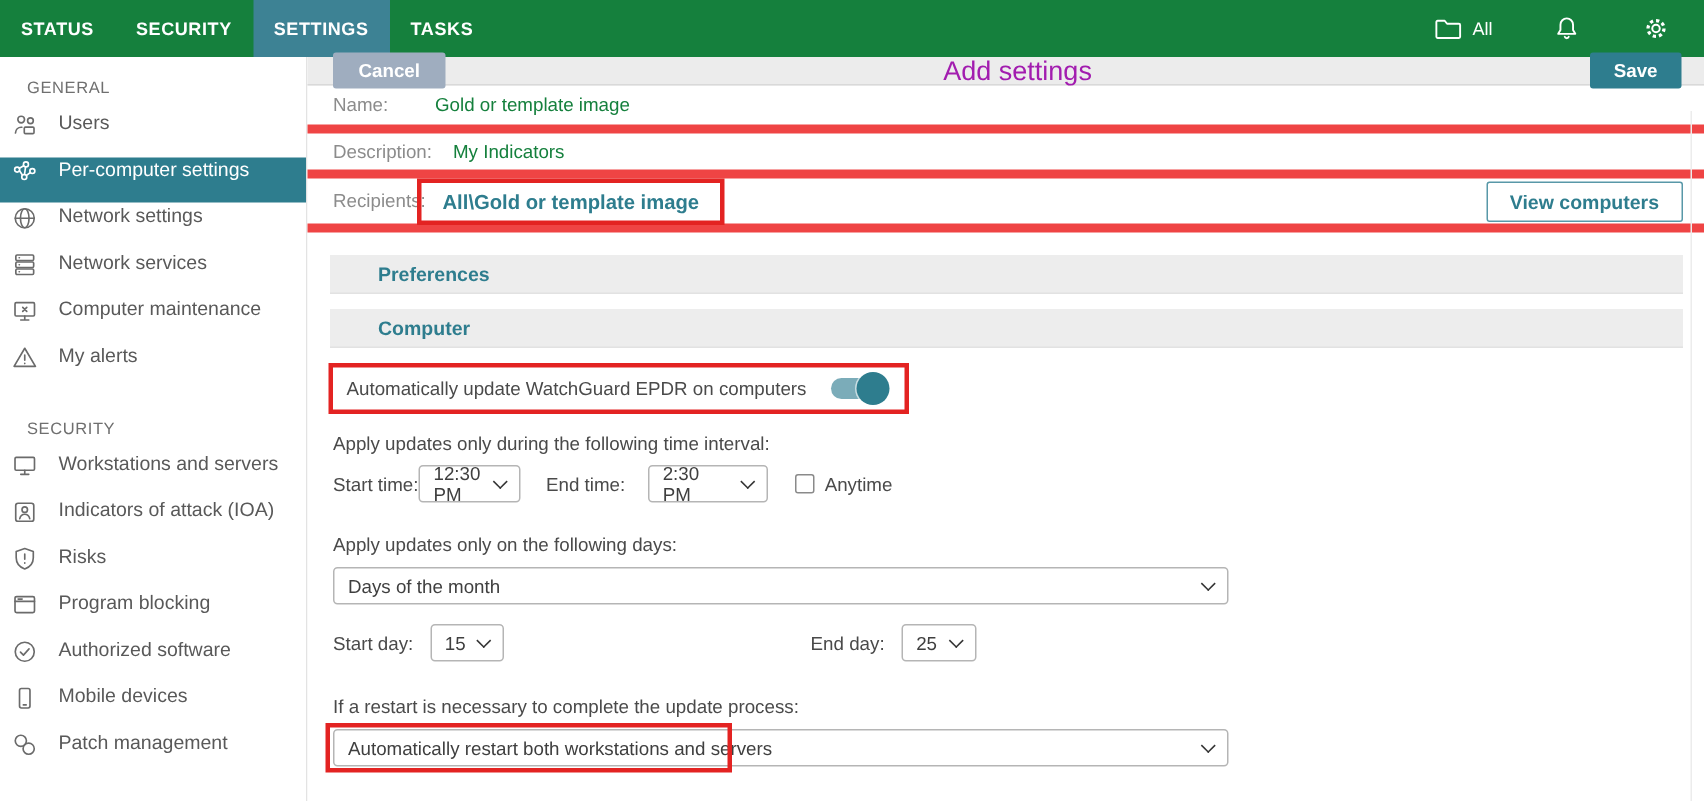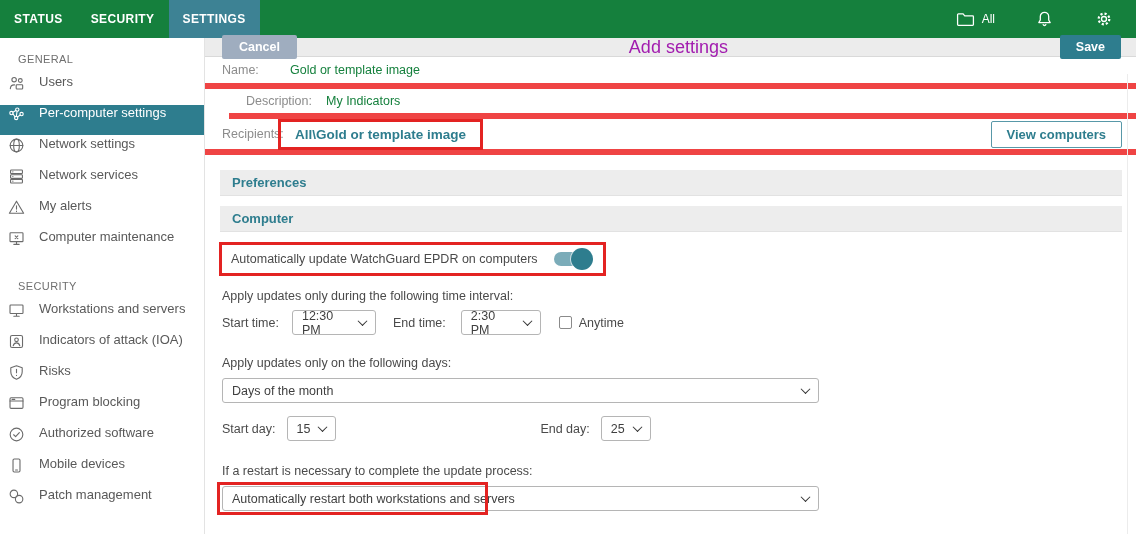--- a/index.html
+++ b/index.html
@@ -39,51 +39,51 @@
                 padding:5px 17px; border-radius:2px; border:none; cursor:pointer; }
   .page-title { flex:1; text-align:center; font-size:18px; color:#a21caf; }
   .btn-save { background:#2e7d8e; color:#fff; font-weight:bold; font-size:12.5px;
               padding:5px 16px; border-radius:2px; border:none; cursor:pointer; }
 
   .form-row { display:flex; align-items:center; border-bottom:6px solid #ef4444;
               padding-left:17px; font-size:12.5px; }
   .form-row .lbl { color:#8c8c8c; width:68px; flex:none; }
   .form-row .val { color:#15803d; }
   .row-name { height:32px; }
-  .row-desc { height:30px;margin-left:24px; }
+  .row-desc { height:30px; }
   .row-desc .val { margin-left:12px; }
   .row-recipients { height:36px; }
   .redbox-recipients { border:3px solid #e32322; padding:5px 14px; margin-left:-12px; }
   .recipients-val { color:#2e7d8e; font-weight:bold; font-size:13.5px; }
   .btn-view { margin-left:auto; margin-right:14px; background:#fff; border:1px solid #5898a8;
               color:#2e7d8e; font-weight:bold; font-size:13px; padding:5px 15px;
               border-radius:2px; cursor:pointer; }
 
   .section-bar { margin:15px 14px 0 15px; height:26px; background:#ededed;
-                 display:flex; align-items:center; padding-left:12px;
+                 display:flex; align-items:center; padding-left:32px;
                  color:#2e7d8e; font-weight:bold; font-size:13px;
                  border-bottom:1px solid #e2e2e2; cursor:pointer; }
   .section-bar.updates { margin-top:10px; }
 
   .upd { padding-left:17px; font-size:12.5px; color:#4a4a4a; }
   .redbox-toggle { display:inline-flex; align-items:center; margin-top:10px; margin-left:-3px;
                    border:3px solid #e32322; padding:7px 13px 7px 9px; }
   .toggle { position:relative; width:36px; height:14px; background:#7bacb9; border-radius:7px;
             margin-left:16px; cursor:pointer; }
   .toggle .knob { position:absolute; right:-3px; top:-4px; width:22px; height:22px;
                   border-radius:50%; background:#2e7d8e; box-shadow:0 0 0 1px rgba(255,255,255,.6); }
 
   .sub-label { margin-top:13px; }
   .inline-row { display:flex; align-items:center; margin-top:7px; }
   .select { display:flex; align-items:center; justify-content:space-between; background:#fff;
             border:1px solid #b5b5b5; border-radius:3px; height:25px; padding:0 9px;
             font-size:12.5px; color:#3f3f3f; cursor:pointer; }
   .chev { width:7px; height:7px; border-right:1.7px solid #333; border-bottom:1.7px solid #333;
           transform:rotate(45deg) translate(-1px,-1px); flex:none; margin-left:9px; }
-  .sel-start-time { width:84px; margin-left:13px; }
+  .sel-start-time { width:68px; }
   .sel-end-time { width:80px; margin-left:15px; }
   .lbl-end-time { margin-left:17px; }
   .checkbox { width:13px; height:13px; border:1px solid #8a8a8a; border-radius:2px;
               background:#fff; margin-left:18px; cursor:pointer; }
   .anytime-lbl { margin-left:7px; }
 
   .days-label { margin-top:21px; }
   .sel-days { width:597px; margin-top:8px; }
   .day-row { margin-top:13px; }
   .sel-day { margin-left:11px; }
@@ -95,20 +95,21 @@
                  border:3px solid #e32322; pointer-events:none; }
 </style>
 </head>
 <body>
 
 <div class="topnav">
   <div id="nav-tabs" style="display:flex;">
       <div class="tab">STATUS</div>
       <div class="tab">SECURITY</div>
       <div class="tab active">SETTINGS</div>
+      <div class="tab">TASKS</div>
     </div>
   <div class="nav-right">
     <span class="nav-filter">
       <svg width="19" height="16" viewBox="0 0 24 20" fill="none" stroke="#fff" stroke-width="1.6" stroke-linejoin="round">
           <path d="M2 4.5a1 1 0 011-1h6l2 2.5h10a1 1 0 011 1V17a1 1 0 01-1 1H3a1 1 0 01-1-1z"></path>
         </svg>
       <span>All</span>
     </span>
     <span>
       <svg width="19" height="20" viewBox="0 0 24 24" fill="none" stroke="#fff" stroke-width="1.6" stroke-linecap="round" stroke-linejoin="round">
@@ -160,31 +161,31 @@
         <svg width="19" height="19" viewBox="0 0 24 24">
           <rect x="4.5" y="3.8" width="15" height="4.6" rx="1"></rect>
           <rect x="4.5" y="9.7" width="15" height="4.6" rx="1"></rect>
           <rect x="4.5" y="15.6" width="15" height="4.6" rx="1"></rect>
           <path d="M7.3 6.1h.2M7.3 12h.2M7.3 17.9h.2"></path>
         </svg>
         <span>Network services</span>
       </div>
       <div class="side-item">
         <svg width="19" height="19" viewBox="0 0 24 24">
+          <rect x="3.8" y="4.8" width="16.4" height="11.2" rx="1"></rect>
+          <path d="M12 16v2.6M8.6 19.4h6.8M10.3 8.7l3.4 3.4M13.7 8.7l-3.4 3.4"></path>
+        </svg>
+        <span>Computer maintenance</span>
+      </div>
+      <div class="side-item">
+        <svg width="19" height="19" viewBox="0 0 24 24">
           <path d="M12 4L21 19.2H3z"></path>
           <path d="M12 9.8v4.2M12 16.6v.3"></path>
         </svg>
         <span>My alerts</span>
-      </div>
-      <div class="side-item">
-        <svg width="19" height="19" viewBox="0 0 24 24">
-          <rect x="3.8" y="4.8" width="16.4" height="11.2" rx="1"></rect>
-          <path d="M12 16v2.6M8.6 19.4h6.8M10.3 8.7l3.4 3.4M13.7 8.7l-3.4 3.4"></path>
-        </svg>
-        <span>Computer maintenance</span>
       </div>
       <div class="side-title second">SECURITY</div>
       <div class="side-item">
         <svg width="19" height="19" viewBox="0 0 24 24">
           <rect x="3.8" y="5" width="16.4" height="10.8" rx="1"></rect>
           <path d="M12 15.8v2.6M8.6 19.2h6.8"></path>
         </svg>
         <span>Workstations and servers</span>
       </div>
       <div class="side-item">

